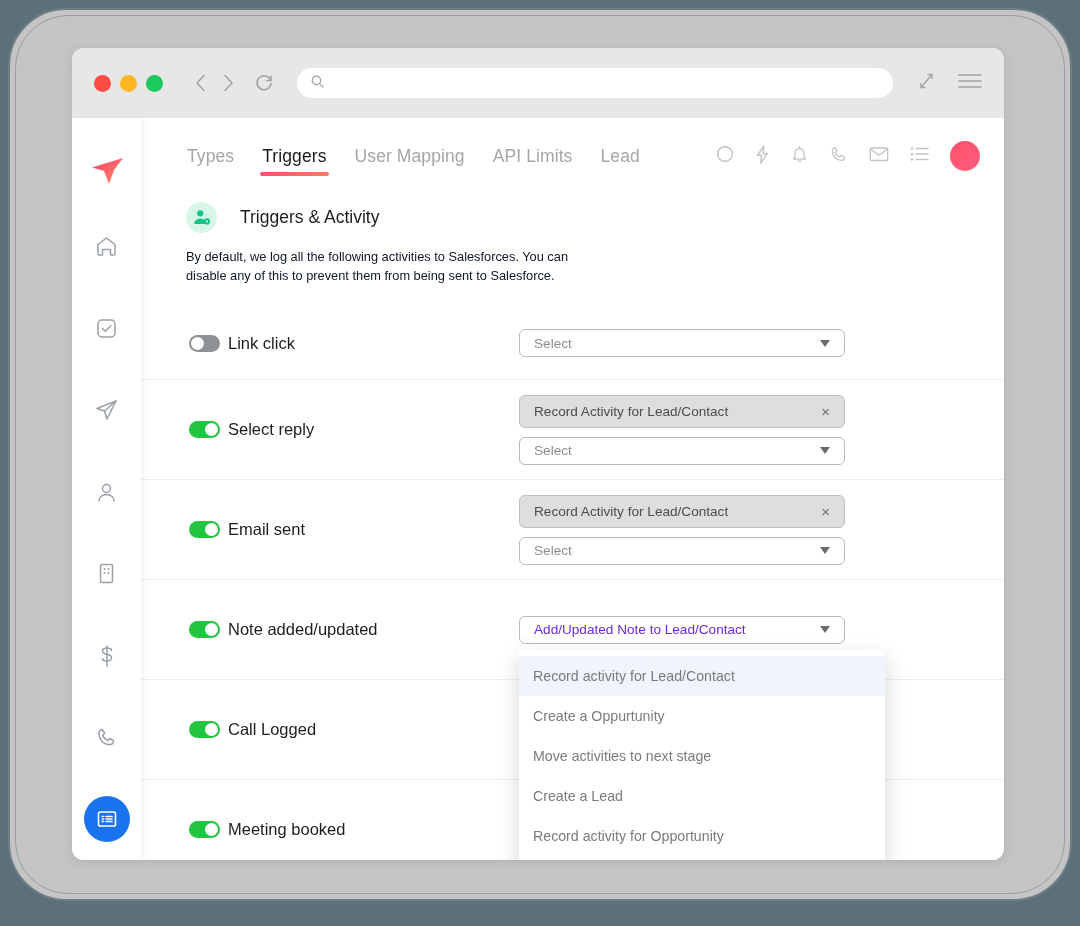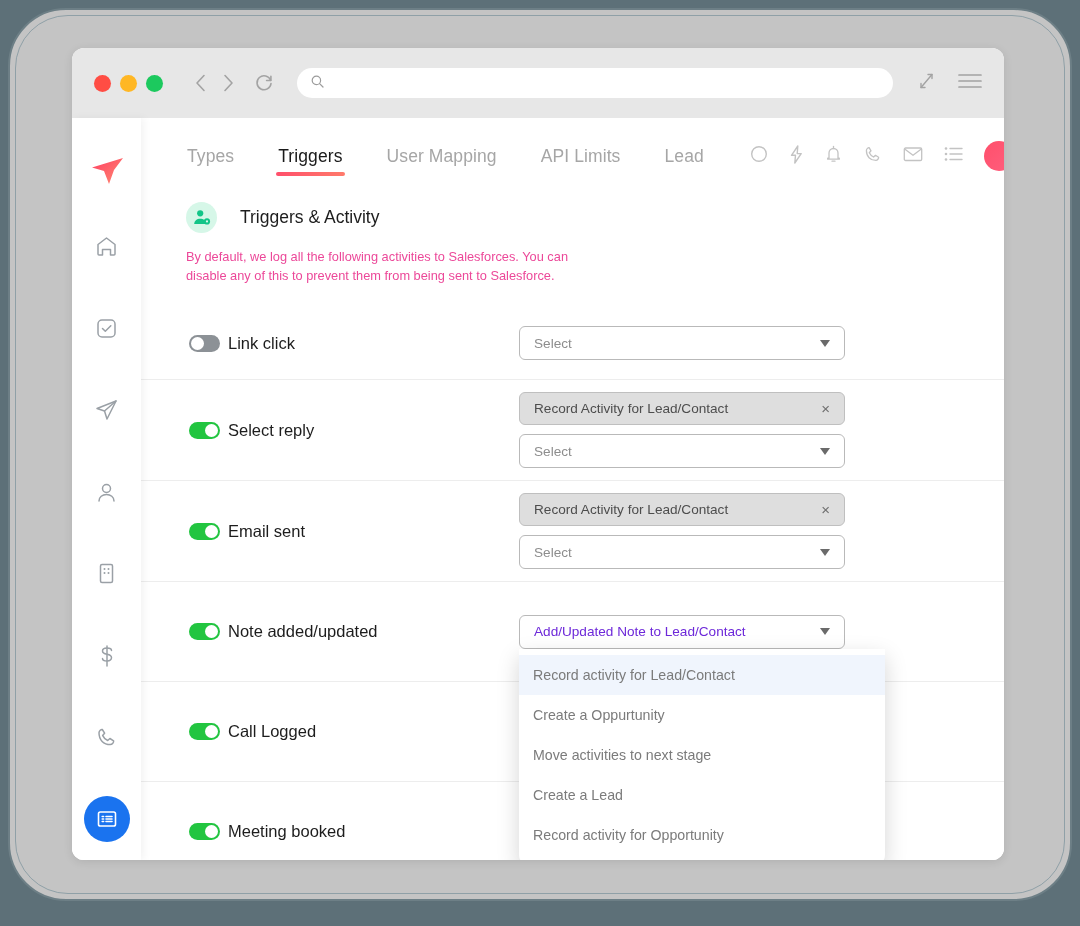--- a/index.html
+++ b/index.html
@@ -117,21 +117,21 @@
     background: #fff;
     position: relative;
     overflow: hidden;
   }
 
   .tabs {
     display: flex;
     align-items: center;
     height: 76px;
     padding: 0 18px 0 32px;
-    gap: 16px;
+    gap: 0;
   }
   .tab {
     font-size: 17.5px;
     color: #a6a6a6;
     padding: 0 14px;
     height: 76px;
     display: flex;
     align-items: center;
     position: relative;
     white-space: nowrap;
@@ -160,21 +160,21 @@
     width: 31px; height: 31px; border-radius: 50%;
     background: #d6f7e8;
     display: flex; align-items: center; justify-content: center;
     color: #13c588;
   }
   .sec-title { font-size: 17.5px; color: #1d1d1d; }
   .sec-desc {
     padding: 14px 0 0 45px;
     font-size: 12.8px;
     line-height: 1.5;
-    color: #ec4899;
+    color: #0f172a;
     max-width: 470px;
   }
 
   .rows { margin-top: 22px; }
   .row {
     display: flex;
     align-items: center;
     min-height: 100px;
     border-top: 1px solid #ededed;
     padding: 12px 0;
@@ -210,21 +210,21 @@
     border-radius: 6px;
     display: flex; align-items: center;
     padding: 0 14px;
     font-size: 13.6px;
     color: #4d4d4d;
   }
   .chip span.txt { flex: 1; }
   .chip .x { color: #6f6f6f; font-size: 15px; line-height: 1; }
 
   .select {
-    height: 34px;
+    height: 28px;
     background: #fff;
     border: 1px solid #b9b9b9;
     border-radius: 6px;
     display: flex; align-items: center;
     padding: 0 14px;
     font-size: 13.6px;
     color: #8d8d8d;
   }
   .select span.val { flex: 1; }
   .select.filled span.val { color: #6d28d9; }

